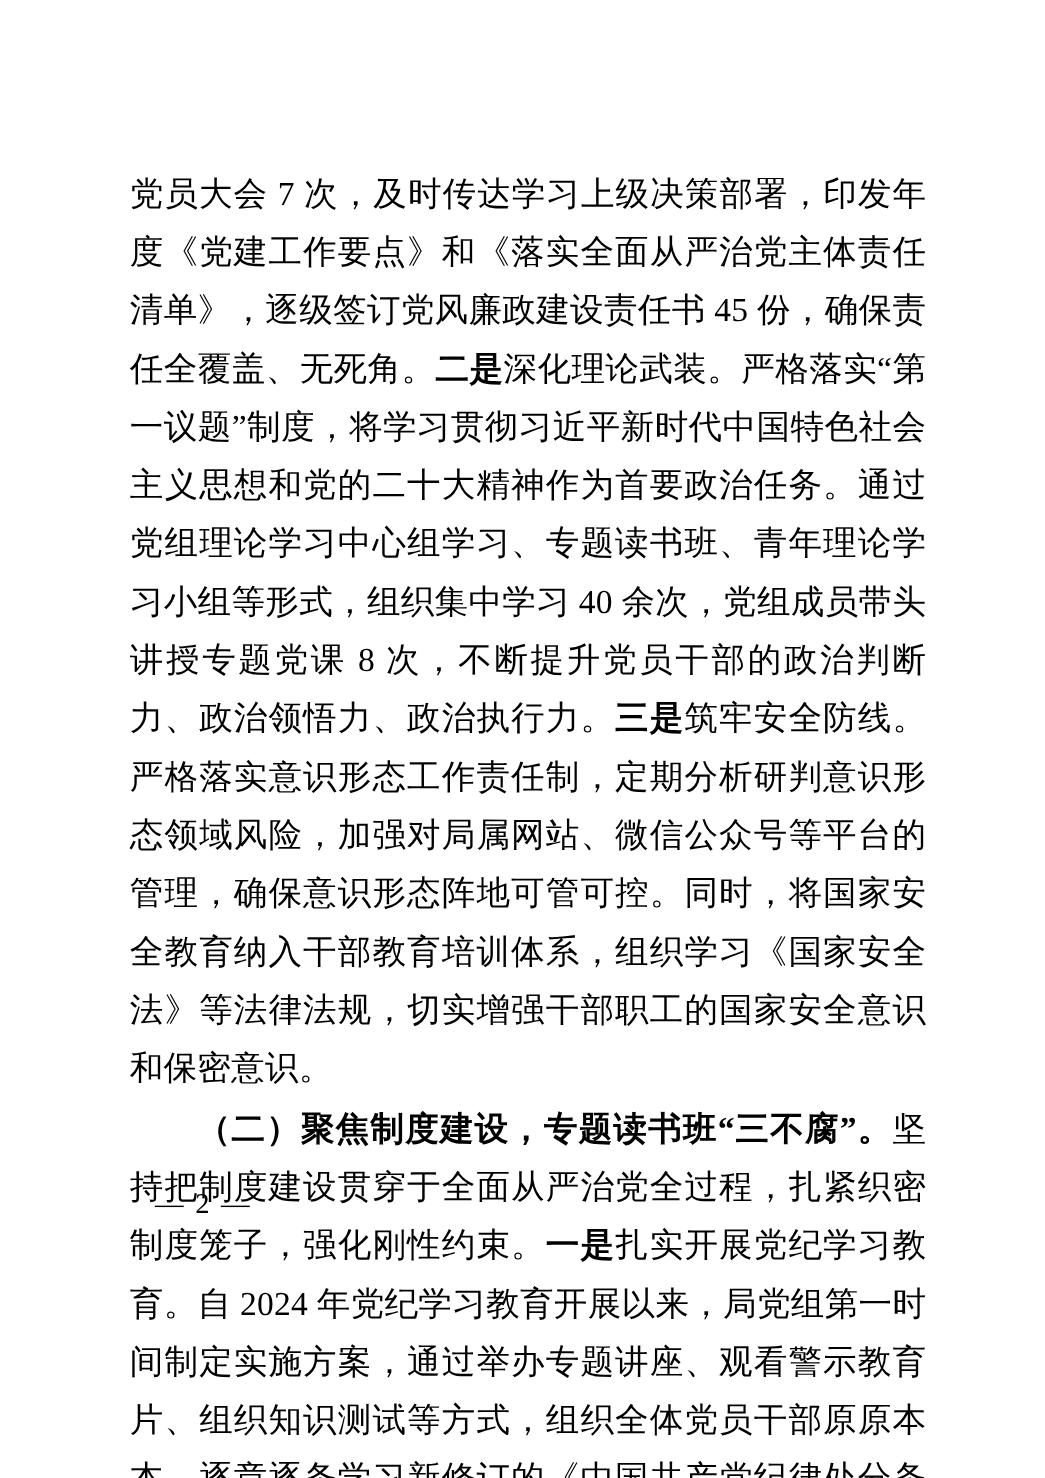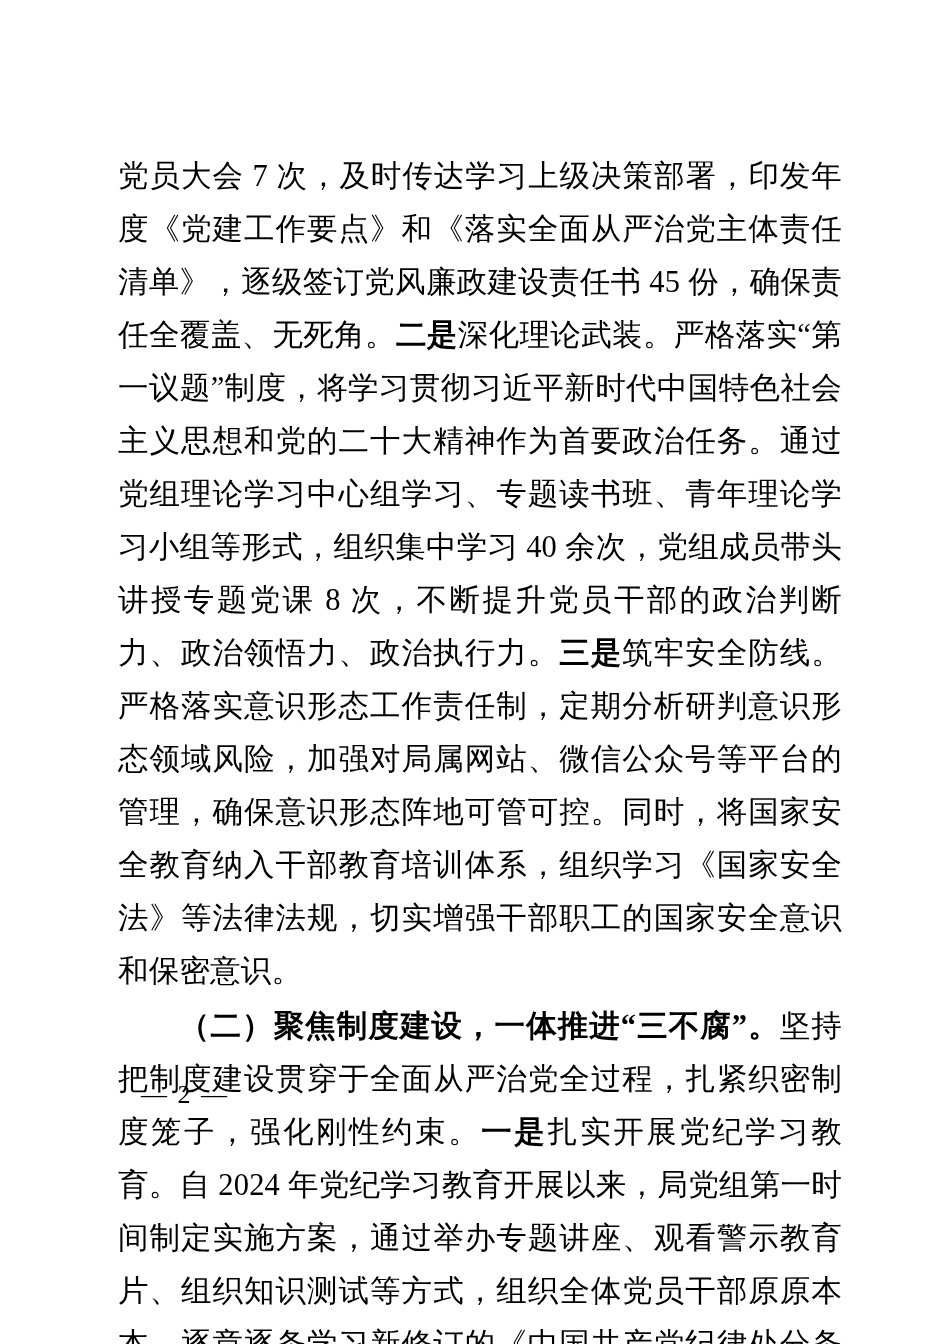--- a/index.html
+++ b/index.html
@@ -58,18 +58,18 @@
     padding-left: 0px;
     margin-left: -580px;
   }
 </style>
 </head>
 <body>
 
 <div class="page">
   <div class="doc-body" id="doc-body">
       <p class="para"><span>党员大会 7 次，及时传达学习上级决策部署，印发年度《党建工作要点》和《落实全面从严治党主体责任清单》，逐级签订党风廉政建设责任书 45 份，确保责任全覆盖、无死角。</span><span class="b">二是</span><span>深化理论武装。严格落实“第一议题”制度，将学习贯彻习近平新时代中国特色社会主义思想和党的二十大精神作为首要政治任务。通过党组理论学习中心组学习、专题读书班、青年理论学习小组等形式，组织集中学习 40 余次，党组成员带头讲授专题党课 8 次，不断提升党员干部的政治判断力、政治领悟力、政治执行力。</span><span class="b">三是</span><span>筑牢安全防线。严格落实意识形态工作责任制，定期分析研判意识形态领域风险，加强对局属网站、微信公众号等平台的管理，确保意识形态阵地可管可控。同时，将国家安全教育纳入干部教育培训体系，组织学习《国家安全法》等法律法规，切实增强干部职工的国家安全意识和保密意识。</span></p>
-      <p class="para para-indent"><span class="b">（二）聚焦制度建设，一体推进“三不腐”。</span><span>坚持把制度建设贯穿于全面从严治党全过程，扎紧织密制度笼子，强化刚性约束。</span><span class="b">一是</span><span>扎实开展党纪学习教育。自 2024 年党纪学习教育开展以来，局党组第一时间制定实施方案，通过举办专题讲座、观看警示教育片、组织知识测试等方式，组织全体党员干部原原本本、逐章逐条学习新修订的《中国共产党纪律处分条例》，教育引导党员干部学纪、知纪、明纪、守纪。</span></p>
+      <p class="para para-indent"><span class="b">（二）聚焦制度建设，专题读书班“三不腐”。</span><span>坚持把制度建设贯穿于全面从严治党全过程，扎紧织密制度笼子，强化刚性约束。</span><span class="b">一是</span><span>扎实开展党纪学习教育。自 2024 年党纪学习教育开展以来，局党组第一时间制定实施方案，通过举办专题讲座、观看警示教育片、组织知识测试等方式，组织全体党员干部原原本本、逐章逐条学习新修订的《中国共产党纪律处分条例》，教育引导党员干部学纪、知纪、明纪、守纪。</span></p>
     </div>
   <div class="footer">
     <span class="footer-inner">— 2 —</span>
   </div>
 </div>
 
 </body></html>

